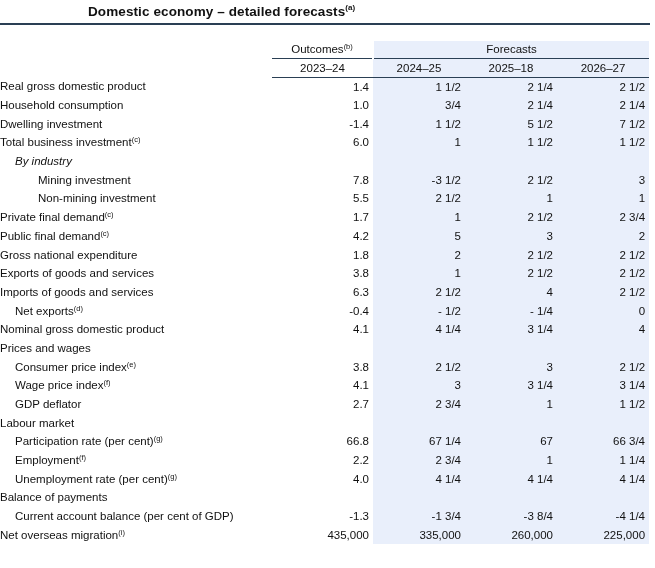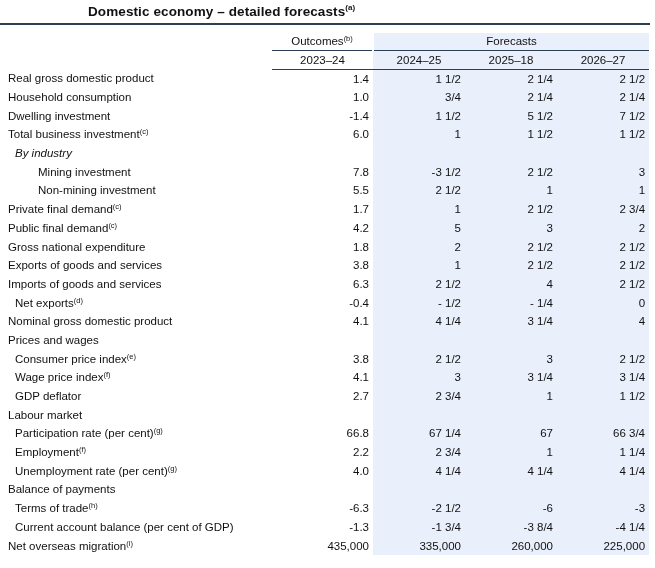--- a/index.html
+++ b/index.html
@@ -36,21 +36,21 @@
     width: 650px;
     height: 2px;
     background: var(--rule);
     margin-top: 4px;
   }
 
   table.fc {
     width: 649px;
     table-layout: fixed;
     border-collapse: collapse;
-    margin-top: 8px;
+    margin-top: 16px;
   }
   col.c-label    { width: 272px; }
   col.c-outcomes { width: 101px; }
   col.c-f        { width: 92px;  }
 
   thead th {
     font-weight: normal;
     font-size: 11.5px;
     vertical-align: middle;
   }
@@ -79,21 +79,21 @@
   }
   tr.head-2 th.year.shaded { background: var(--forecast-shading); }
 
   tbody td {
     height: 18.7px;
     font-size: 11.5px;
     vertical-align: middle;
     white-space: nowrap;
     overflow: hidden;
   }
-  td.label { padding-left: 8px; text-align: left; }
+  td.label { padding-left: 0; text-align: left; }
   tr.indent-1 td.label { padding-left: 15px; }
   tr.indent-2 td.label { padding-left: 38px; }
   tr.italic td.label { font-style: italic; }
   td.label sup {
     font-size: 7.5px;
     vertical-align: top;
     position: relative;
     top: -1px;
   }
   sup:empty { display: none; }
@@ -292,27 +292,20 @@
     <td class="num shaded">4 1/4</td>
   </tr>
         <tr class="indent-0">
     <td class="label"><span class="lbl">Balance of payments</span></td>
     <td class="num outcomes"></td>
     <td class="num shaded"></td>
     <td class="num shaded"></td>
     <td class="num shaded"></td>
   </tr>
         <tr class="indent-1">
-    <td class="label"><span class="lbl">Terms of trade</span><sup class="note">(h)</sup></td>
-    <td class="num outcomes">-6.3</td>
-    <td class="num shaded">-2 1/2</td>
-    <td class="num shaded">-6</td>
-    <td class="num shaded">-3</td>
-  </tr>
-        <tr class="indent-1">
     <td class="label"><span class="lbl">Current account balance (per cent of GDP)</span></td>
     <td class="num outcomes">-1.3</td>
     <td class="num shaded">-1 3/4</td>
     <td class="num shaded">-3 8/4</td>
     <td class="num shaded">-4 1/4</td>
   </tr>
         <tr class="indent-0">
     <td class="label"><span class="lbl">Net overseas migration</span><sup class="note">(i)</sup></td>
     <td class="num outcomes">435,000</td>
     <td class="num shaded">335,000</td>

